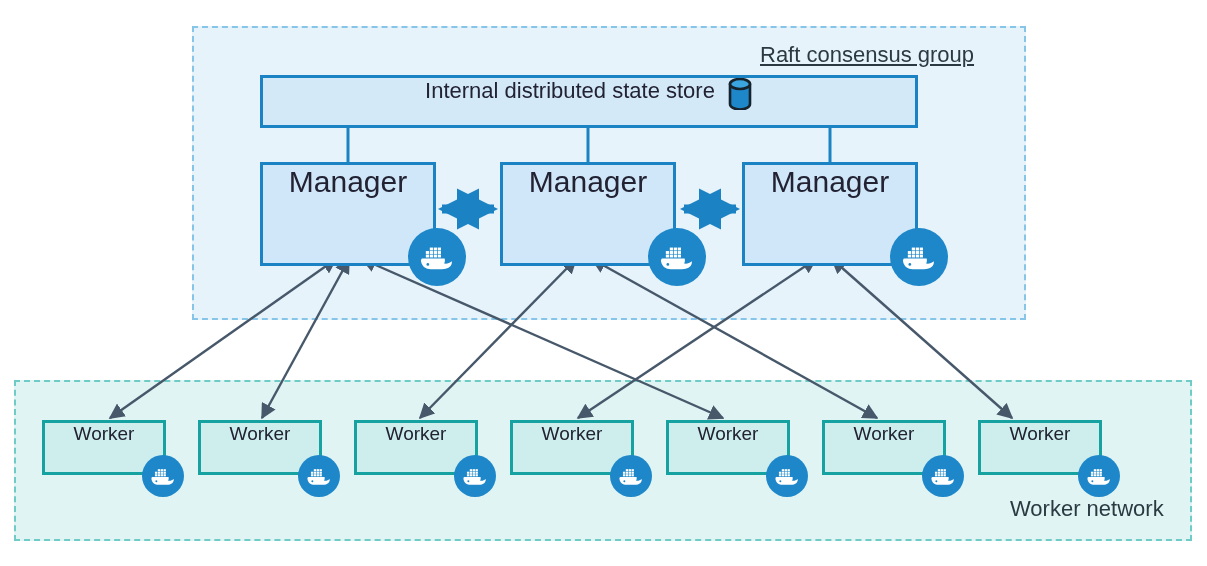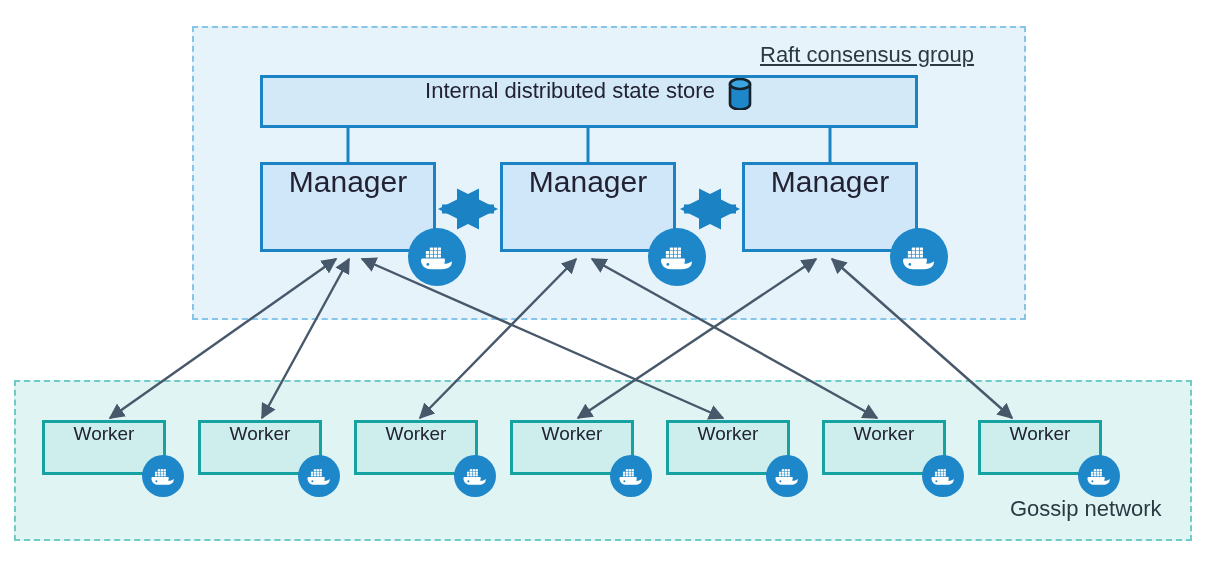--- a/index.html
+++ b/index.html
@@ -86,21 +86,21 @@
     white-space: nowrap;
   }
   .db-icon {
     display: inline-block;
     margin-left: 12px;
     vertical-align: middle;
   }
 
   .manager {
     width: 176px;
-    height: 90px;
+    height: 104px;
     background: #cfe7f9;
     border: 3px solid #1b82c4;
     top: 162px;
   }
   .manager .label {
     font-size: 30px;
     color: #223;
   }
   #manager-1 { left: 260px; }
   #manager-2 { left: 500px; }
@@ -139,21 +139,21 @@
 </style>
 </head>
 <body>
 
 <div id="canvas">
 
   <div class="panel" id="raft-panel"></div>
   <div class="panel" id="gossip-panel"></div>
 
   <div class="panel-label" id="raft-label">Raft consensus group</div>
-  <div class="panel-label" id="gossip-label">Gossip network</div>
+  <div class="panel-label" id="gossip-label">Worker network</div>
 
   <svg class="layer" id="svg-edges" viewBox="0 0 1207 566">
     <defs>
       <marker id="arrowDark" viewBox="0 0 10 10" refX="9" refY="5" markerWidth="6.5" markerHeight="6.5" orient="auto-start-reverse">
         <path d="M 0 0 L 10 5 L 0 10 z" fill="#47586a"></path>
       </marker>
       <marker id="arrowBlue" viewBox="0 0 10 10" refX="9" refY="5" markerWidth="4.6" markerHeight="4.6" orient="auto-start-reverse">
         <path d="M 0 0 L 10 5 L 0 10 z" fill="#1b82c4"></path>
       </marker>
     </defs>

